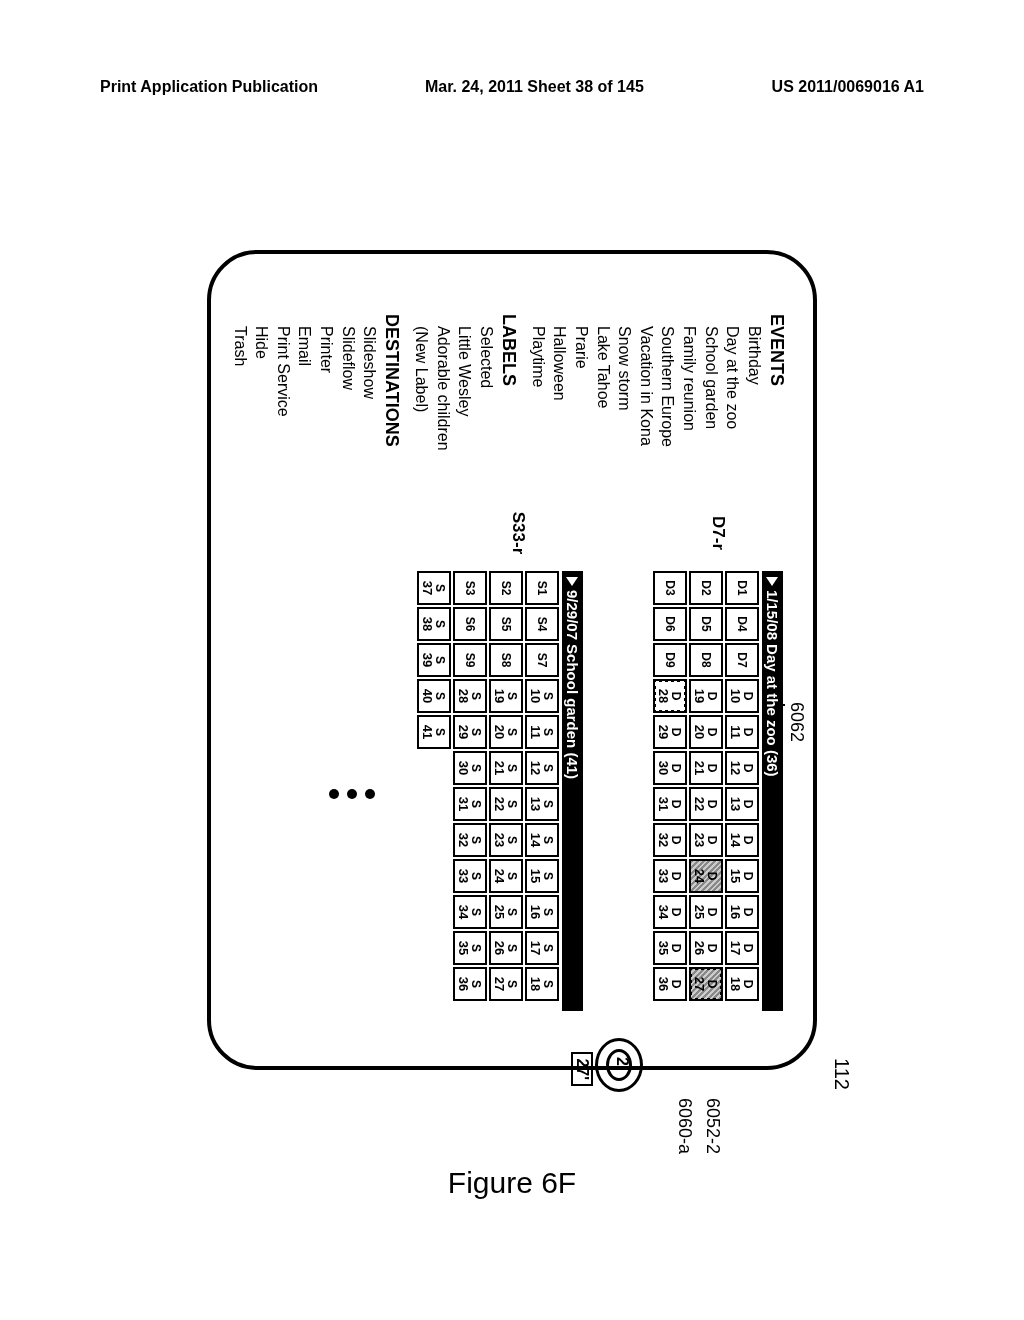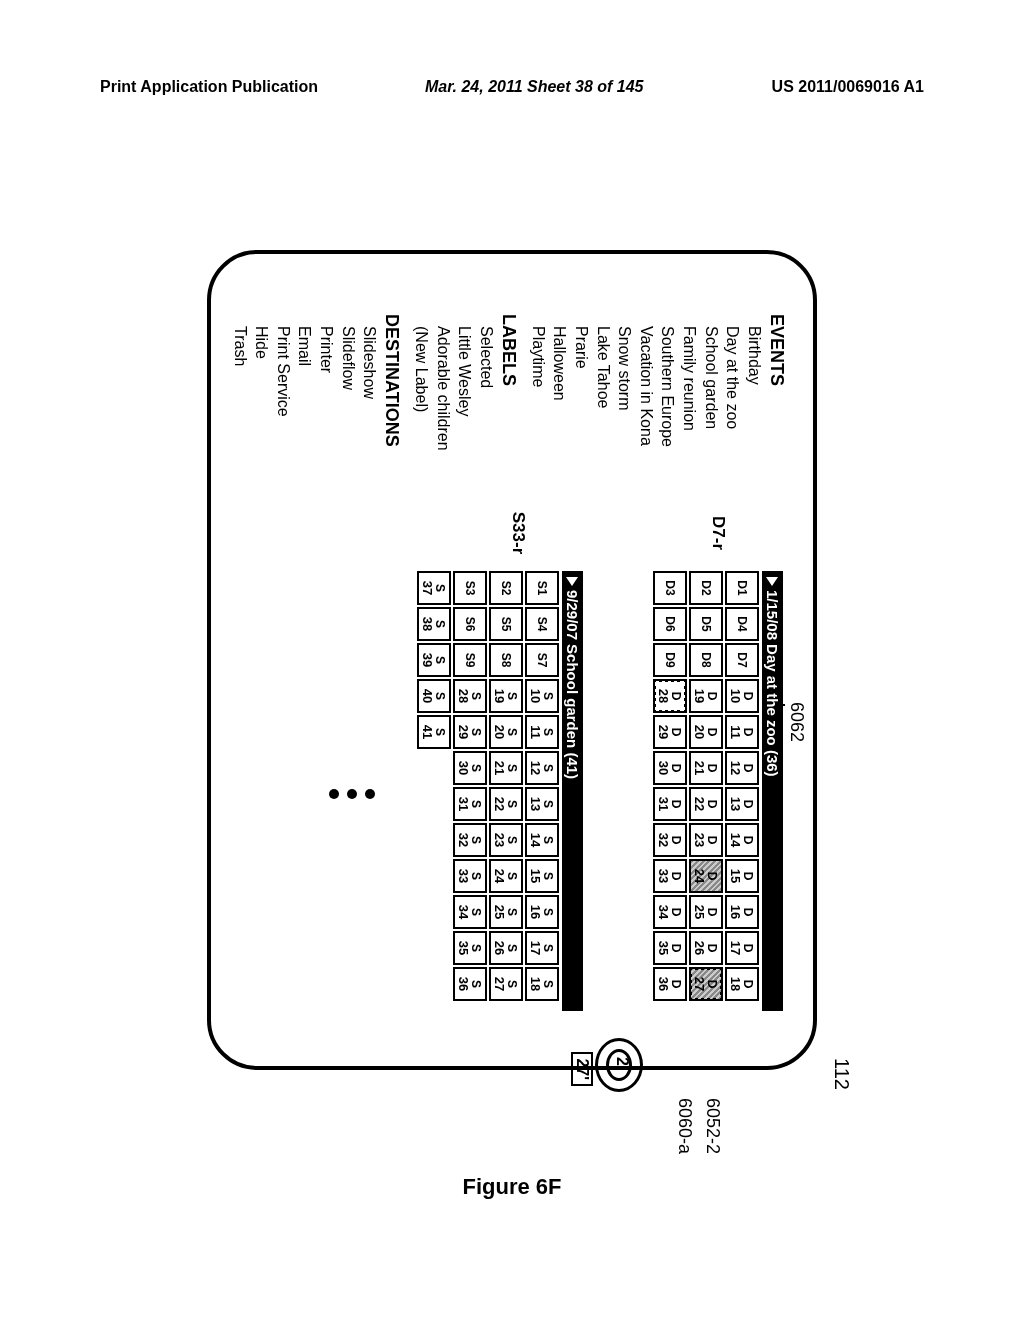--- a/index.html
+++ b/index.html
@@ -12,29 +12,29 @@
   }
   .header {
     position: absolute;
     top: 78px;
     left: 0;
     width: 100%;
     font-size: 16px;
     font-weight: bold;
   }
   .header-left { position: absolute; left: 100px; }
-  .header-center { position: absolute; left: 425px; font-style: italic; }
+  .header-center { position: absolute; left: 425px; }
   .header-right { position: absolute; right: 100px; }
   .figure-label {
     position: absolute;
     left: 50%;
     transform: translateX(-50%);
     bottom: 120px;
-    font-size: 22px;
-    font-weight: bold;
+    font-size: 30px;
+    font-weight: normal;
   }
   .device-frame {
     position: absolute;
     left: 50%;
     top: 50%;
     transform: translate(-50%, -50%) rotate(90deg);
     transform-origin: center center;
     width: 820px;
     height: 610px;
     border: 4px solid black;

